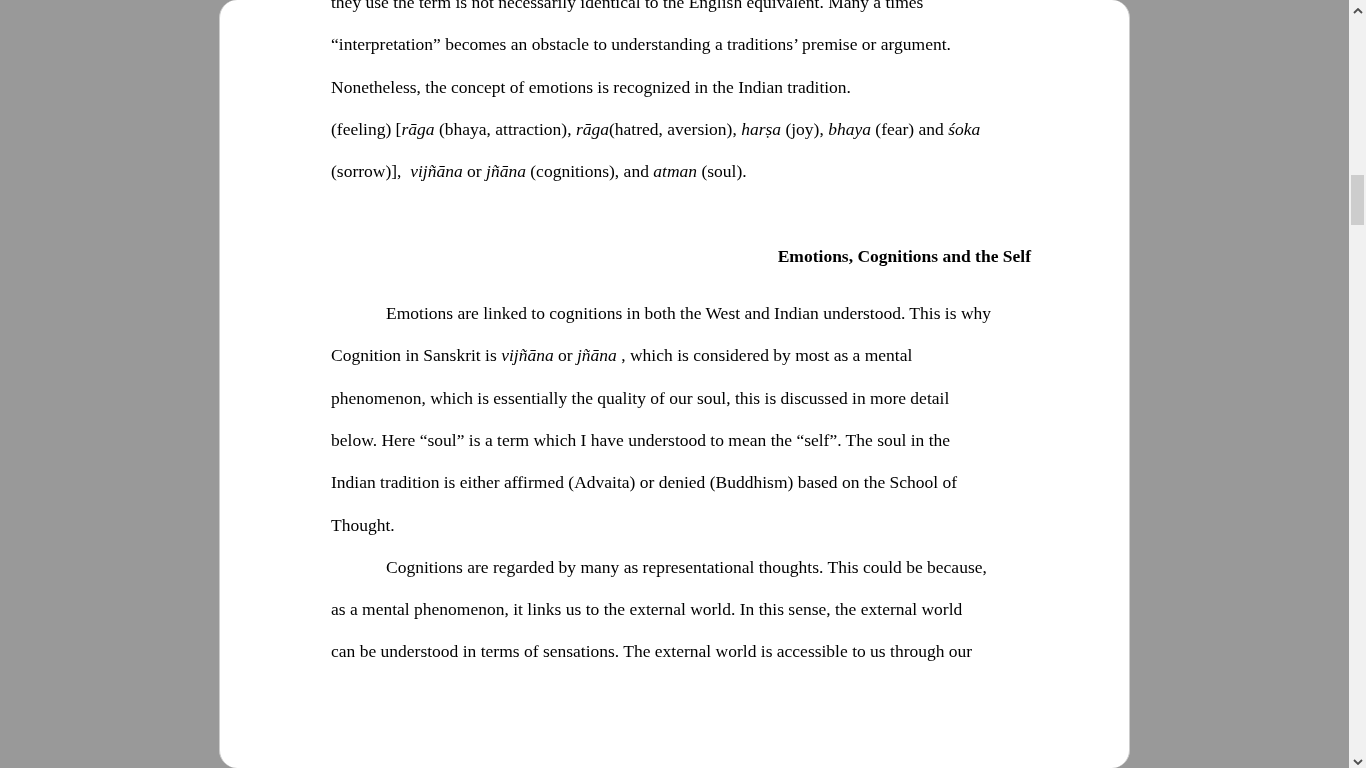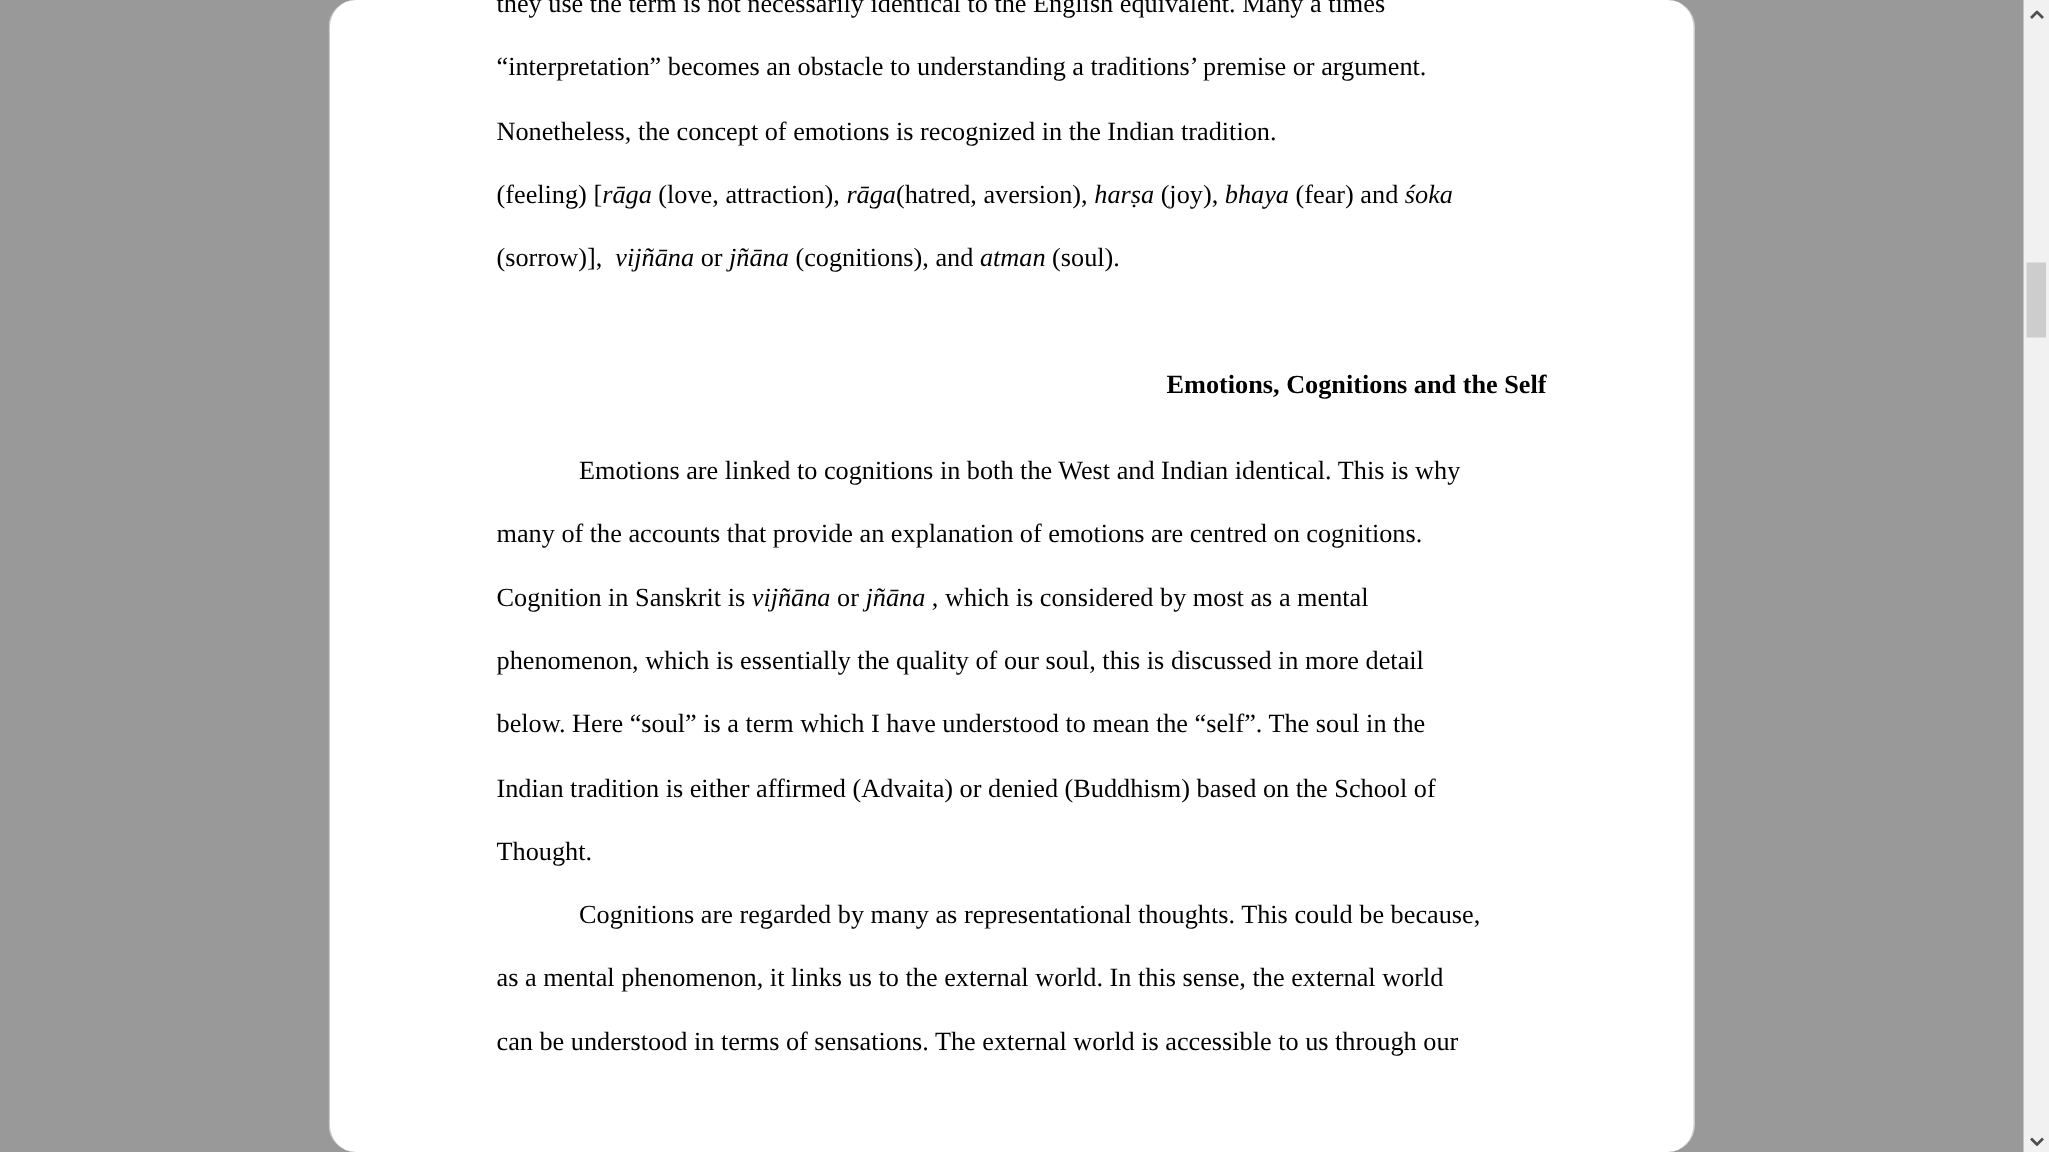--- a/index.html
+++ b/index.html
@@ -76,32 +76,31 @@
 
 <div class="viewer">
   <div class="page">
     <div class="doc-content" id="doc-content">
         <div class="paragraph">
           <div class="line"><span class="rm">they use the term is not necessarily identical to the English equivalent. Many a times</span></div>
           <div class="line"><span class="rm">“interpretation” becomes an obstacle to understanding a traditions’ premise or argument.</span></div>
           <div class="line"><span class="rm">Nonetheless, the concept of emotions is recognized in the Indian tradition.</span></div>
         </div>
         <div class="paragraph">
-          <div class="line"><span class="rm">(feeling) [</span><span class="it">rāga</span><span class="rm"> (love, attraction), </span><span class="it">rāga</span><span class="rm">(hatred, aversion), </span><span class="it">harṣa</span><span class="rm"> (joy), </span><span class="it">bhaya</span><span class="rm"> (fear) and </span><span class="it">śoka</span></div>
+          <div class="line"><span class="rm">(feeling) [</span><span class="it">rāga</span><span class="rm"> (bhaya, attraction), </span><span class="it">rāga</span><span class="rm">(hatred, aversion), </span><span class="it">harṣa</span><span class="rm"> (joy), </span><span class="it">bhaya</span><span class="rm"> (fear) and </span><span class="it">śoka</span></div>
           <div class="line"><span class="rm">(sorrow)],  </span><span class="it">vijñāna</span><span class="rm"> or </span><span class="it">jñāna</span><span class="rm"> (cognitions), and </span><span class="it">atman</span><span class="rm"> (soul).</span></div>
         </div>
         <div class="blank">
           <div class="line"></div>
         </div>
         <div class="heading">
           <div class="line">Emotions, Cognitions and the Self</div>
         </div>
         <div class="paragraph">
-          <div class="line indent"><span class="rm">Emotions are linked to cognitions in both the West and Indian identical. This is why</span></div>
-          <div class="line"><span class="rm">many of the accounts that provide an explanation of emotions are centred on cognitions.</span></div>
+          <div class="line indent"><span class="rm">Emotions are linked to cognitions in both the West and Indian understood. This is why</span></div>
           <div class="line"><span class="rm">Cognition in Sanskrit is </span><span class="it">vijñāna</span><span class="rm"> or </span><span class="it">jñāna</span><span class="rm"> , which is considered by most as a mental</span></div>
           <div class="line"><span class="rm">phenomenon, which is essentially the quality of our soul, this is discussed in more detail</span></div>
           <div class="line"><span class="rm">below. Here “soul” is a term which I have understood to mean the “self”. The soul in the</span></div>
           <div class="line"><span class="rm">Indian tradition is either affirmed (Advaita) or denied (Buddhism) based on the School of</span></div>
           <div class="line"><span class="rm">Thought.</span></div>
         </div>
         <div class="paragraph">
           <div class="line indent"><span class="rm">Cognitions are regarded by many as representational thoughts. This could be because,</span></div>
           <div class="line"><span class="rm">as a mental phenomenon, it links us to the external world. In this sense, the external world</span></div>
           <div class="line"><span class="rm">can be understood in terms of sensations. The external world is accessible to us through our</span></div>

